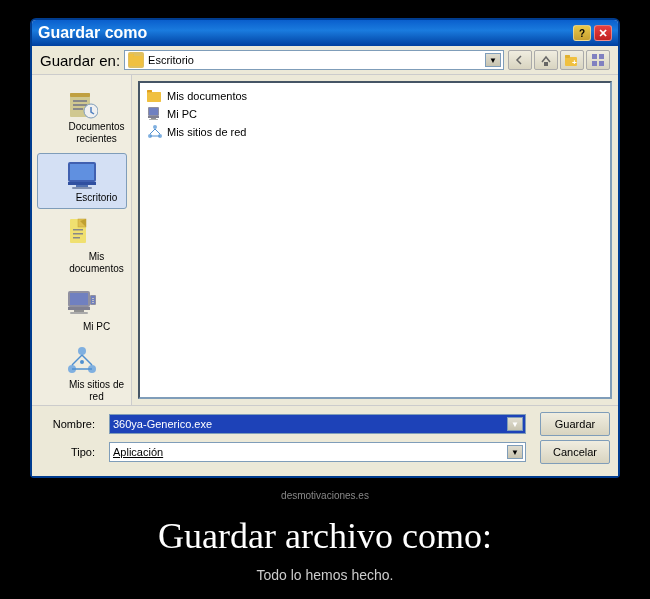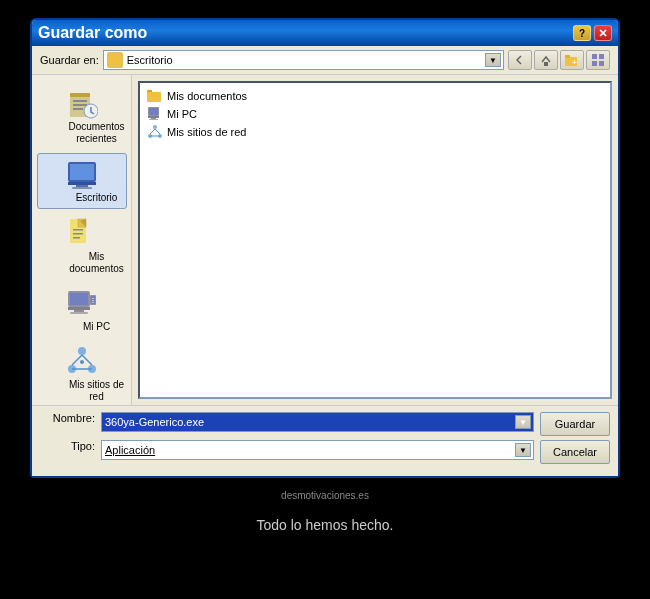--- a/index.html
+++ b/index.html
@@ -93,21 +93,21 @@
     .win-toolbar {
       display: flex;
       align-items: center;
       padding: 4px 8px;
       gap: 4px;
       background: #ece9d8;
       border-bottom: 1px solid #ccc;
     }
 
     .toolbar-label {
-      font-size: 11px;
+      font-size: 15px;
       color: #000;
       white-space: nowrap;
     }
 
     .toolbar-combo {
       flex: 1;
       height: 20px;
       border: 1px solid #7f9db9;
       background: white;
       font-size: 11px;
@@ -241,22 +241,23 @@
 
     
     .win-bottom {
       padding: 6px 8px 8px;
       background: #ece9d8;
       border-top: 1px solid #ccc;
     }
 
     .win-bottom-row {
       display: flex;
+      align-items: center;
       margin-bottom: 4px;
-      gap: 6px;
+      gap: 14px;
     }
 
     .bottom-label {
       width: 55px;
       text-align: right;
       font-size: 11px;
       color: #000;
       flex-shrink: 0;
     }
 
@@ -527,18 +528,19 @@
       </div>
 
     </div>
   </div>
 
   <div class="watermark">
     <span>desmotivaciones.es</span>
   </div>
 
   <div class="text-section">
+    <h1 class="main-title">Guardar archivo como:</h1>
     <div class="sub-text">
       <div>Todo lo hemos hecho.</div>
     </div>
   </div>
 
 </div>
 
 </body></html>

